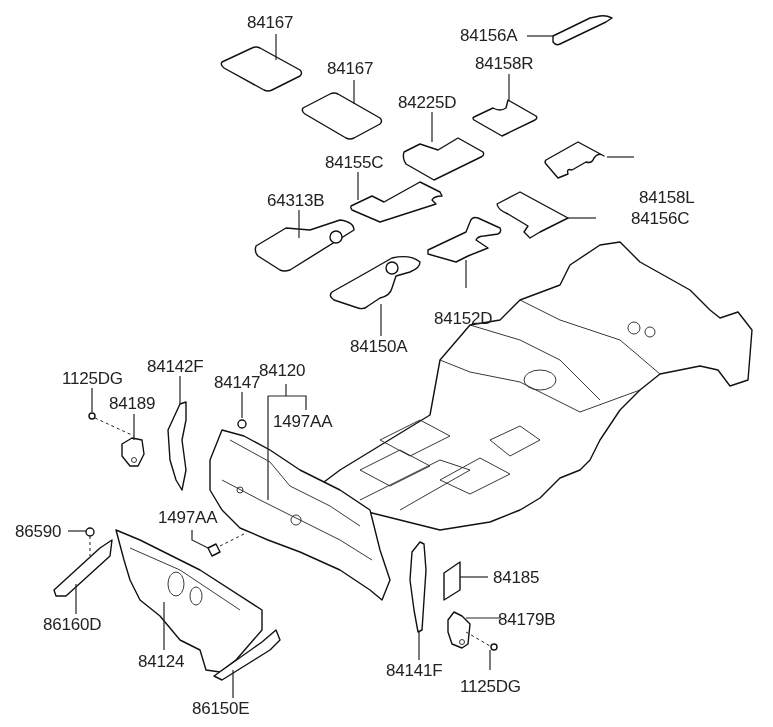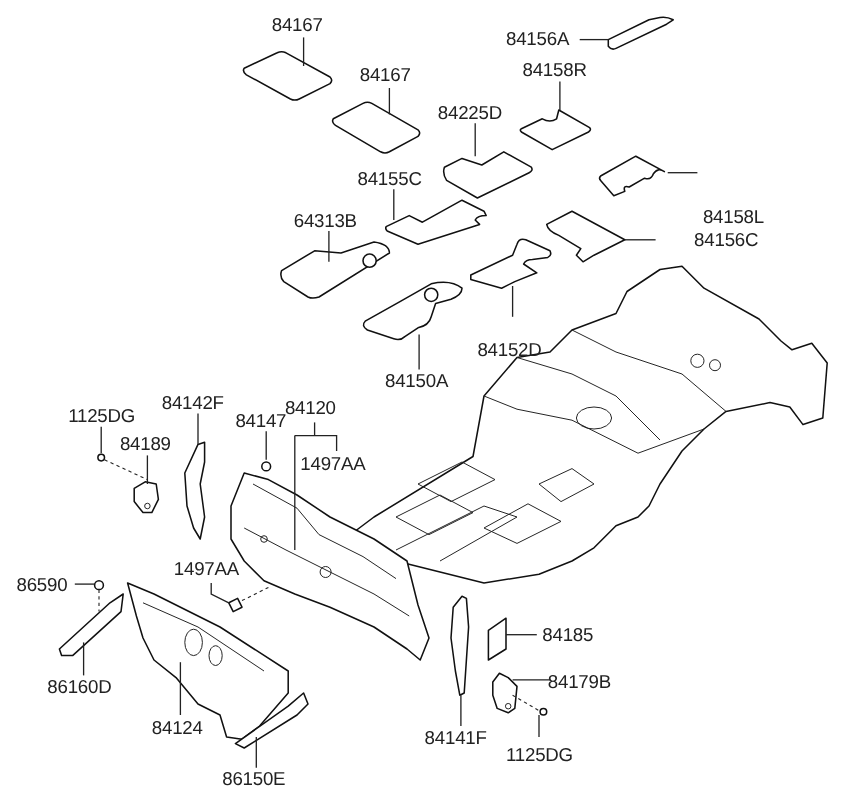--- a/index.html
+++ b/index.html
@@ -190,18 +190,18 @@
   <span class="lbl" style="left:62px;top:370px;">1125DG</span>
   <span class="lbl" style="left:147px;top:358px;text-align:right;">84142F</span>
   <span class="lbl" style="left:214px;top:374px;">84147</span>
   <span class="lbl" style="left:259px;top:362px;">84120</span>
   <span class="lbl" style="left:109px;top:395px;text-align:center;">84189</span>
   <span class="lbl" style="left:273px;top:413px;">1497AA</span>
   <span class="lbl" style="left:158px;top:509px;">1497AA</span>
   <span class="lbl" style="left:15px;top:523px;">86590</span>
   <span class="lbl" style="left:43px;top:616px;text-align:right;">86160D</span>
   <span class="lbl" style="left:138px;top:653px;">84124</span>
-  <span class="lbl" style="left:202px;top:700px;">86150E</span>
+  <span class="lbl" style="left:192px;top:700px;">86150E</span>
   <span class="lbl" style="left:493px;top:569px;">84185</span>
   <span class="lbl" style="left:498px;top:611px;">84179B</span>
   <span class="lbl" style="left:386px;top:662px;">84141F</span>
   <span class="lbl" style="left:460px;top:678px;">1125DG</span>
 </div>
 
 </body></html>

